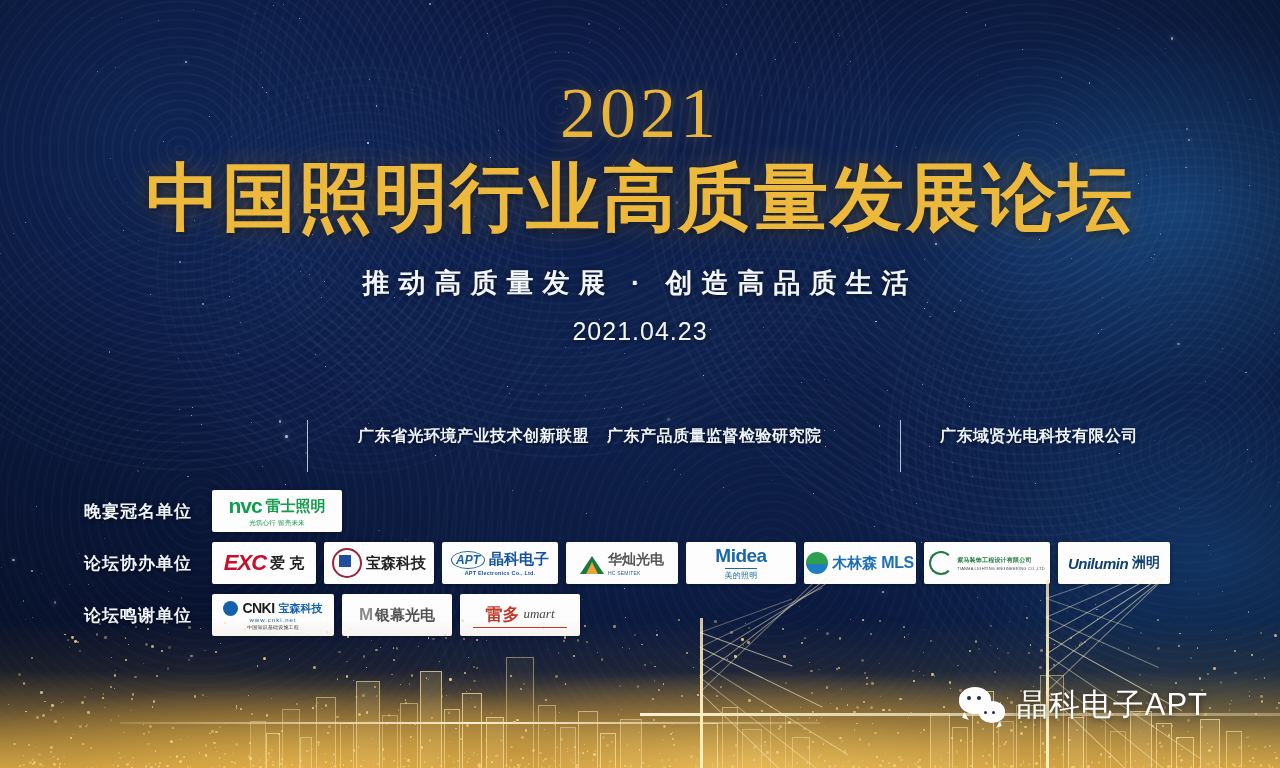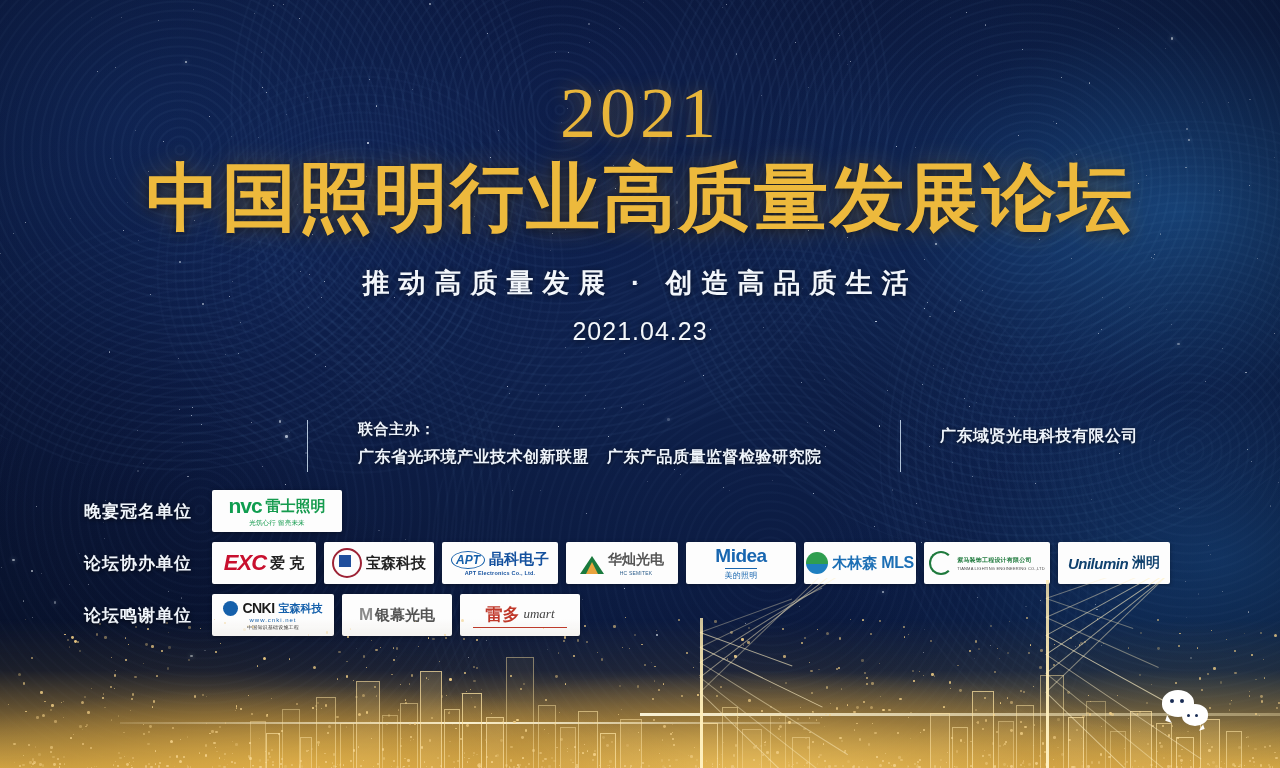--- a/index.html
+++ b/index.html
@@ -516,21 +516,20 @@
   <div class="title-wrap">
     <div class="year">2021</div>
     <div class="main-title">中国照明行业高质量发展论坛</div>
     <div class="subtitle">推动高质量发展 · 创造高品质生活</div>
     <div class="date">2021.04.23</div>
   </div>
 
   <div class="orgs">
     <div class="orgdiv" id="div0"></div>
     <div class="orgcol" id="org1">
-      <div class="k">联合主办：</div>
       <div class="v">
         <span class="two">广东省光环境产业技术创新联盟</span><span class="two">广东产品质量监督检验研究院</span>
       </div>
     </div>
     <div class="orgdiv" id="div1"></div>
     <div class="orgcol" id="org2">
       <div class="v">
         <span class="two">广东域贤光电科技有限公司</span>
       </div>
     </div>
@@ -579,21 +578,21 @@
           <div class="lsm blue" style="font-size:5.5px;font-weight:700;">APT Electronics Co., Ltd.</div>
         </div>
       </div>
 
       <div class="logo w-hc">
         <div class="lrow">
           <span style="display:inline-block;width:24px;height:22px;position:relative;">
             <span style="position:absolute;left:0;bottom:0;width:0;height:0;border-left:12px solid transparent;border-right:12px solid transparent;border-bottom:18px solid #1a7a3e;"></span>
             <span style="position:absolute;left:6px;bottom:0;width:0;height:0;border-left:6px solid transparent;border-right:6px solid transparent;border-bottom:12px solid #e8a33d;"></span>
           </span>
-          <span style="display:flex;flex-direction:column;align-items:center;">
+          <span style="display:flex;flex-direction:column;align-items:flex-start;">
             <span class="lcn gray" style="font-size:14px;">华灿光电</span>
             <span class="lsm" style="font-size:5px;color:#2a5c8a;">HC SEMITEK</span>
           </span>
         </div>
       </div>
 
       <div class="logo w-md">
         <div class="inner">
           <div class="lrow">
             <span style="font-size:19px;font-weight:700;color:#1866b0;letter-spacing:-.5px;">Midea</span>
@@ -1637,15 +1636,16 @@
 
   <div class="wechat">
     <span class="wx-icon">
       <span class="wx-b1"></span>
       <span class="wx-b2"></span>
       <span class="wx-dot" style="left:8px;top:9px;"></span>
       <span class="wx-dot" style="left:18px;top:9px;"></span>
       <span class="wx-dot" style="left:25px;top:24px;width:3px;height:3px;"></span>
       <span class="wx-dot" style="left:33px;top:24px;width:3px;height:3px;"></span>
     </span>
+    <span class="wx-name">晶科电子APT</span>
   </div>
 
 </div>
 
 </body></html>

